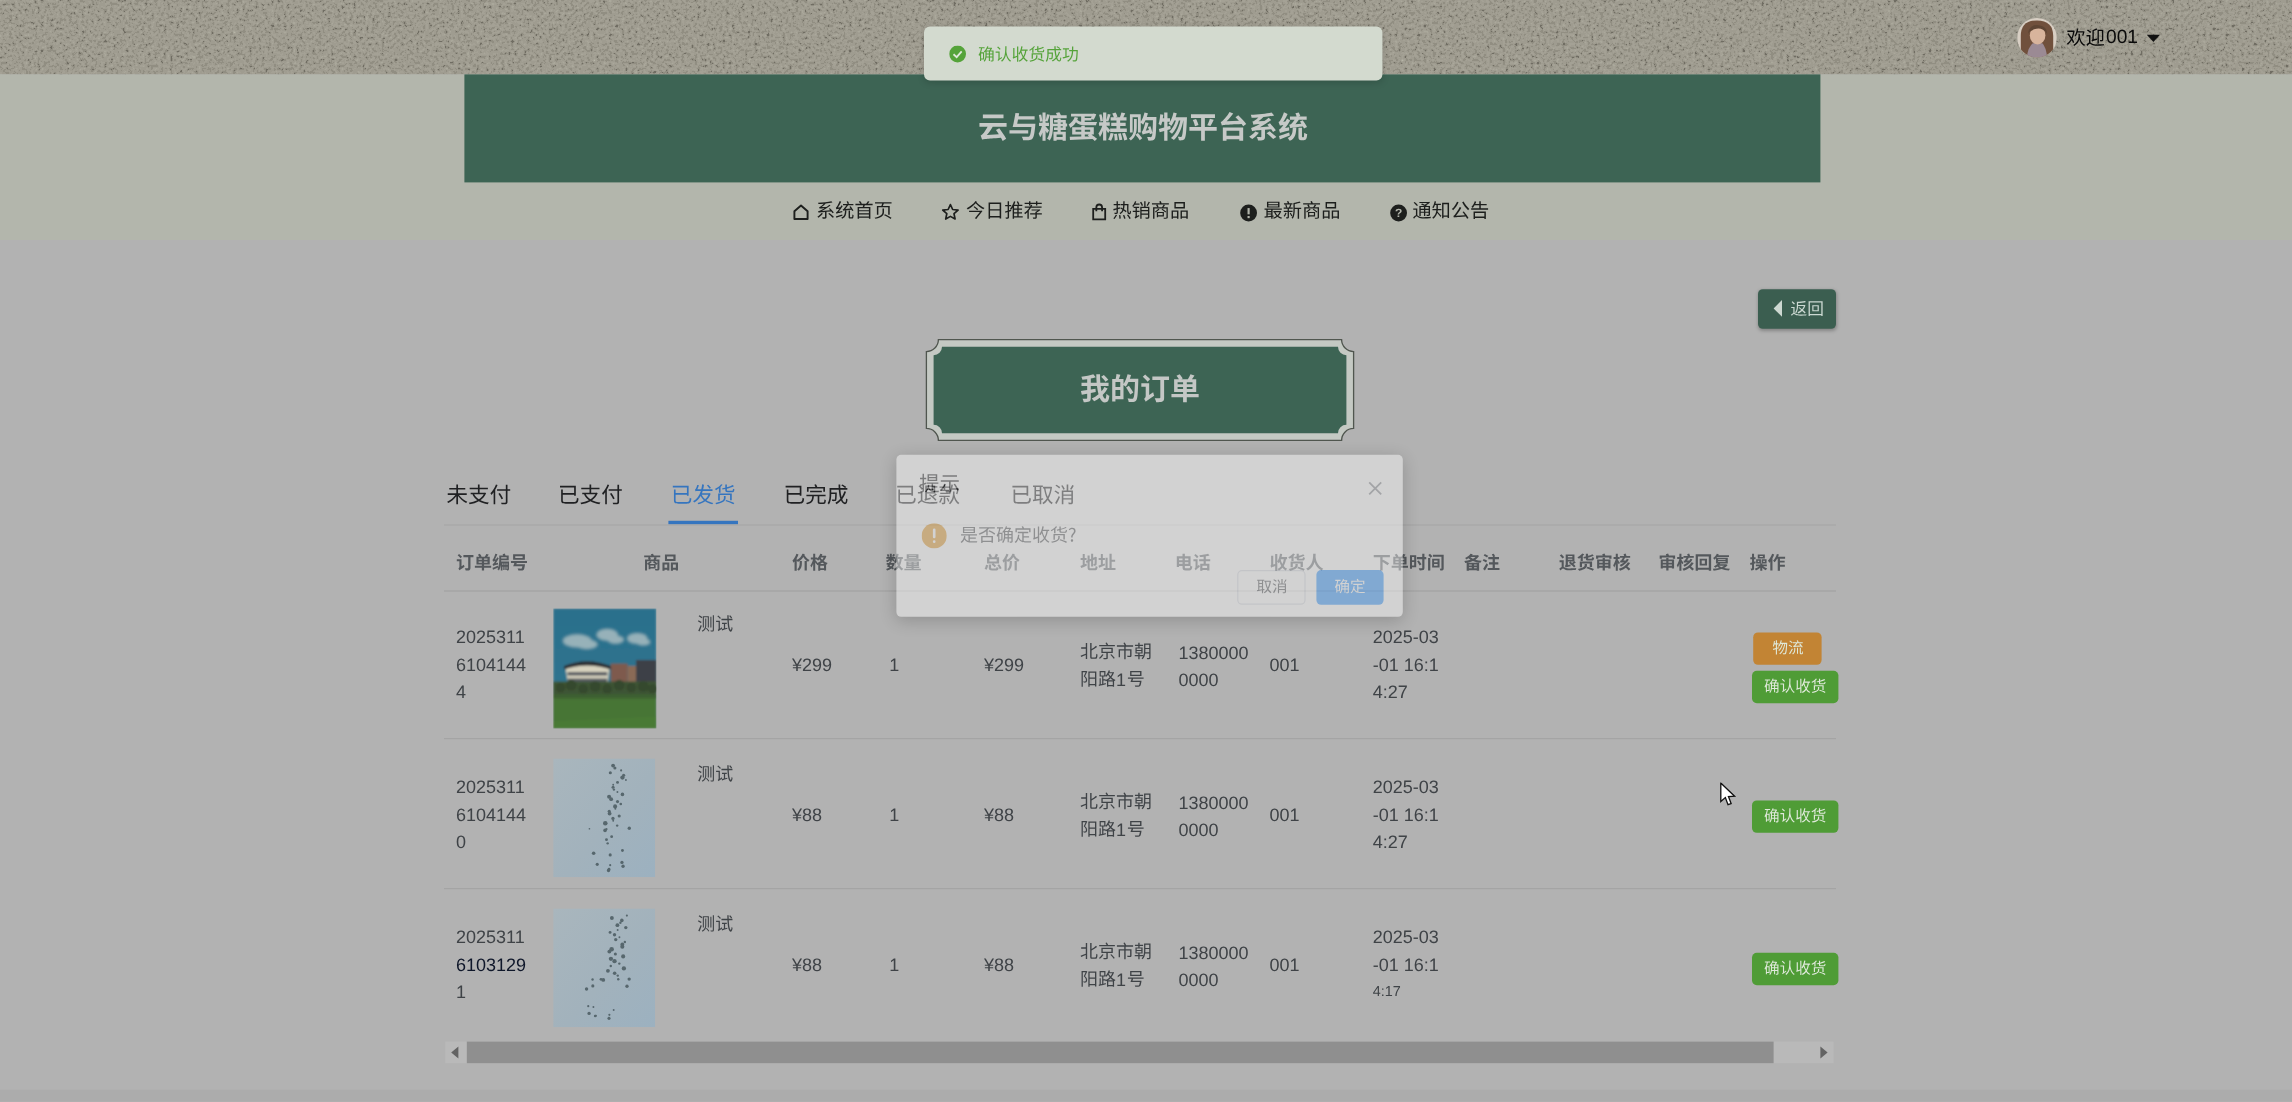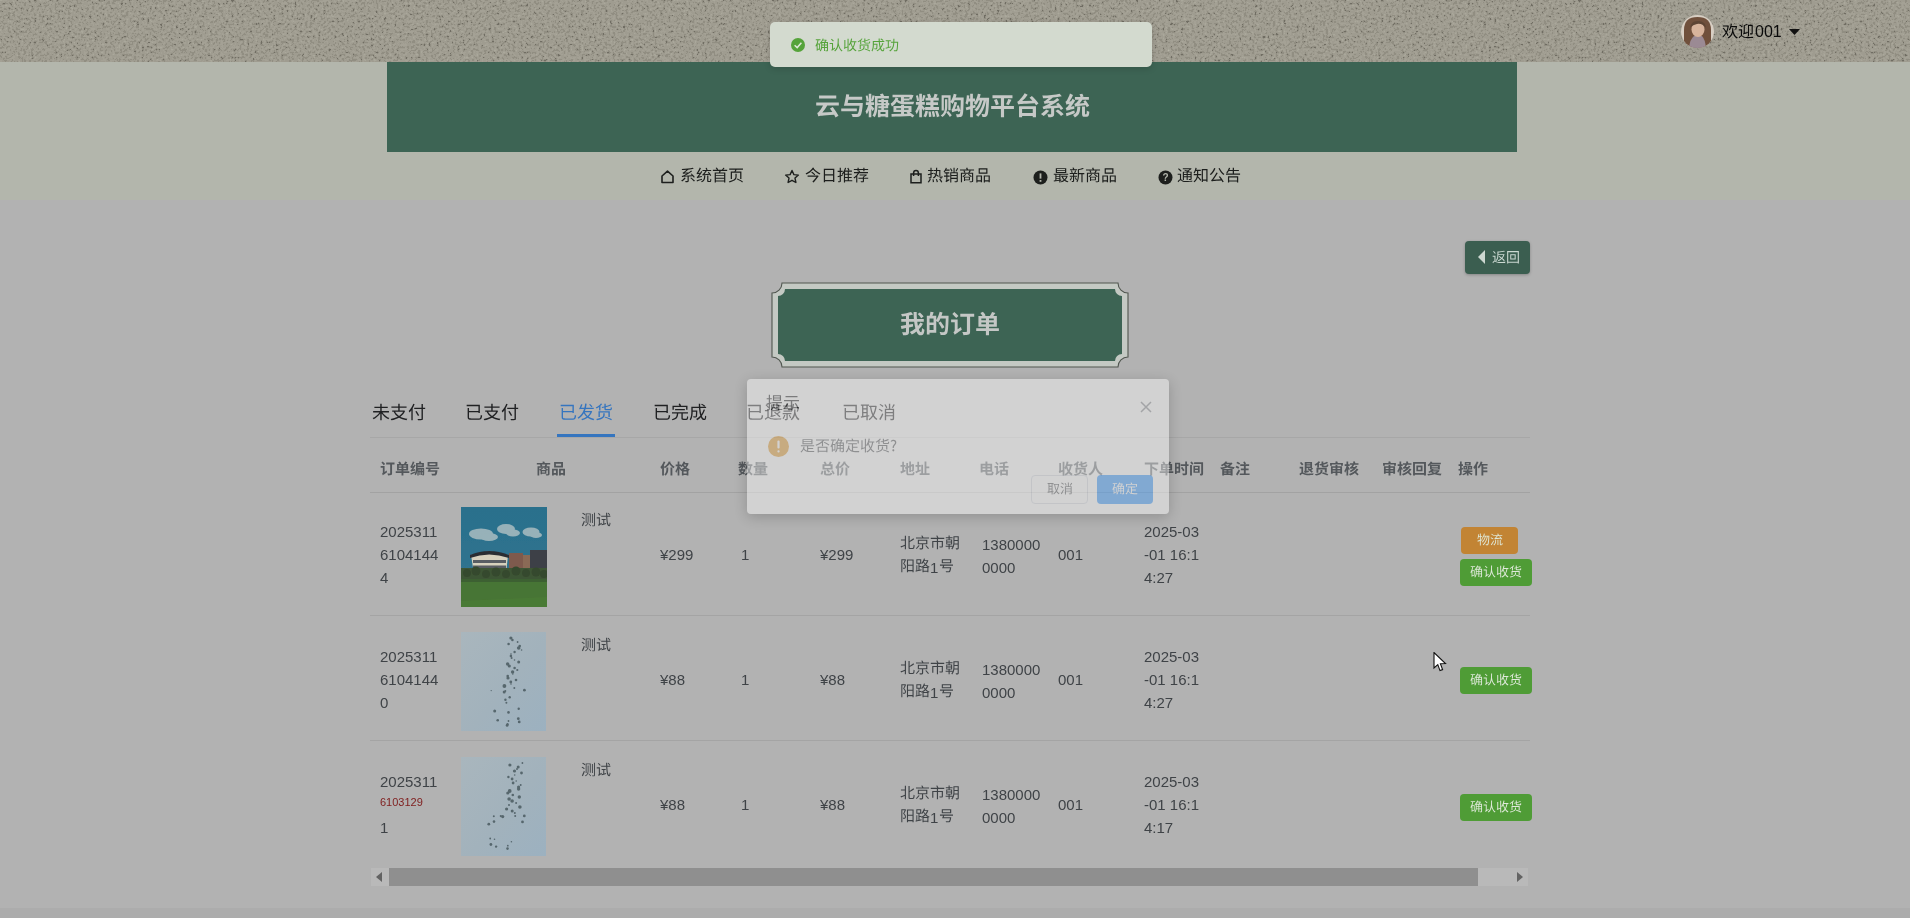--- a/index.html
+++ b/index.html
@@ -568,21 +568,21 @@
       <circle cx="32.8" cy="59.3" r="1.0"></circle>
       <circle cx="50.4" cy="84.7" r="0.8"></circle>
       <circle cx="39.8" cy="59.1" r="1.1"></circle>
     </g>
 </svg>
 <svg style="position:absolute;left:581px;top:762px;overflow:visible" width="32" height="18" fill="#3f4347">
     <use href="#g81" transform="translate(0,13.2) scale(0.015)"></use>
     <use href="#g82" transform="translate(15,13.2) scale(0.015)"></use>
   </svg>
 <div class="t" style="left:380px;top:772.5px;font-size:15px;color:#3f4347">2025311</div>
-<div class="t" style="left:380px;top:795.5px;font-size:11px;color:#7f1d1d">6103129</div>
+<div class="t" style="left:380px;top:795.5px;font-size:15px;color:#0f172a">6103129</div>
 <div class="t" style="left:380px;top:818.5px;font-size:15px;color:#3f4347">1</div>
 <div class="t" style="left:660px;top:796px;font-size:15px;color:#3f4347">¥88</div>
 <div class="t" style="left:741px;top:796px;font-size:15px;color:#3f4347">1</div>
 <div class="t" style="left:820px;top:796px;font-size:15px;color:#3f4347">¥88</div>
 <svg style="position:absolute;left:900px;top:785px;overflow:visible" width="62" height="18" fill="#3f4347">
     <use href="#g83" transform="translate(0,13.2) scale(0.015)"></use>
     <use href="#g84" transform="translate(15,13.2) scale(0.015)"></use>
     <use href="#g85" transform="translate(30,13.2) scale(0.015)"></use>
     <use href="#g86" transform="translate(45,13.2) scale(0.015)"></use>
   </svg>
@@ -592,21 +592,21 @@
   </svg>
 <div class="t" style="left:930px;top:809px;font-size:15px;color:#3f4347">1</div>
 <svg style="position:absolute;left:939px;top:808px;overflow:visible" width="17" height="18" fill="#3f4347">
     <use href="#g89" transform="translate(0,13.2) scale(0.015)"></use>
   </svg>
 <div class="t" style="left:982px;top:786px;font-size:15px;color:#3f4347">1380000</div>
 <div class="t" style="left:982px;top:809px;font-size:15px;color:#3f4347">0000</div>
 <div class="t" style="left:1058px;top:796px;font-size:15px;color:#3f4347">001</div>
 <div class="t" style="left:1144px;top:772.5px;font-size:15px;color:#3f4347">2025-03</div>
 <div class="t" style="left:1144px;top:795.5px;font-size:15px;color:#3f4347">-01 16:1</div>
-<div class="t" style="left:1144px;top:818.5px;font-size:15px;color:#3f4347">4:17</div>
+<div class="t" style="left:1144px;top:818.5px;font-size:12px;color:#3f4347">4:17</div>
 <div style="position:absolute;left:1460px;top:794px;width:72px;height:27px;background:#4f9c36;border-radius:4px"></div>
 <svg style="position:absolute;left:1470px;top:800px;overflow:visible" width="54" height="16" fill="#dfe9da">
     <use href="#g29" transform="translate(0,11.4) scale(0.013)"></use>
     <use href="#g30" transform="translate(13,11.4) scale(0.013)"></use>
     <use href="#g31" transform="translate(26,11.4) scale(0.013)"></use>
     <use href="#g32" transform="translate(39,11.4) scale(0.013)"></use>
   </svg>
 <div style="position:absolute;left:371px;top:868px;width:1157px;height:18px;background:#b9b9b9"></div>
 <svg style="position:absolute;left:371px;top:868px" width="17" height="18">
     <path d="M11 4 L5 9 L11 14 Z" fill="#636363"></path>

